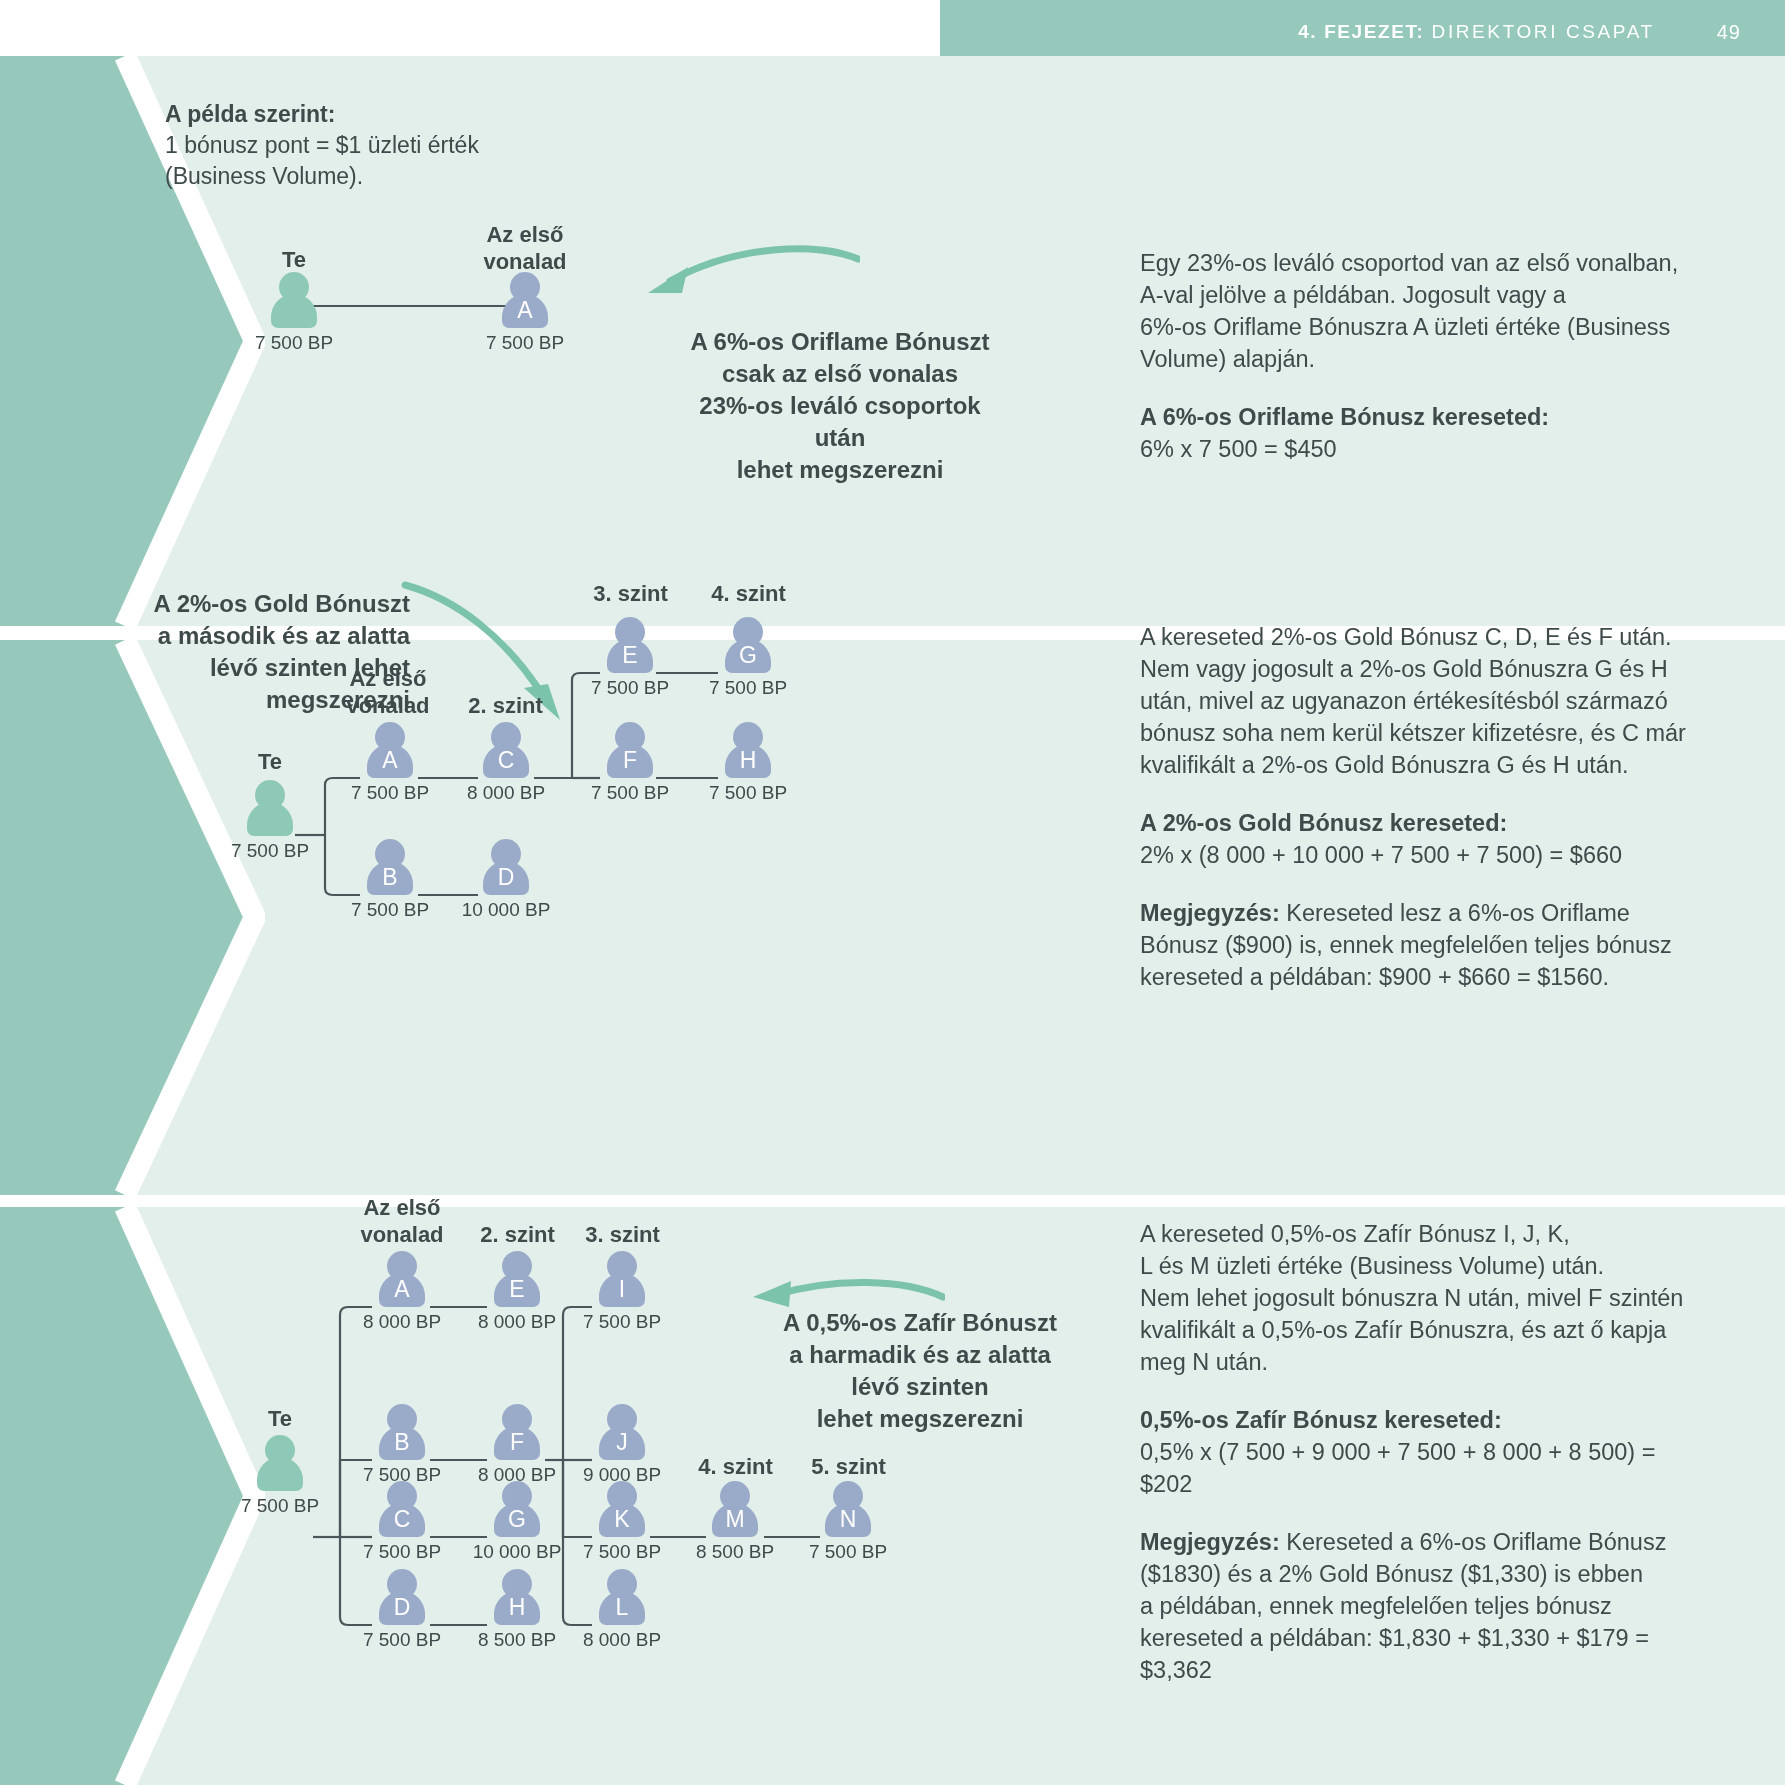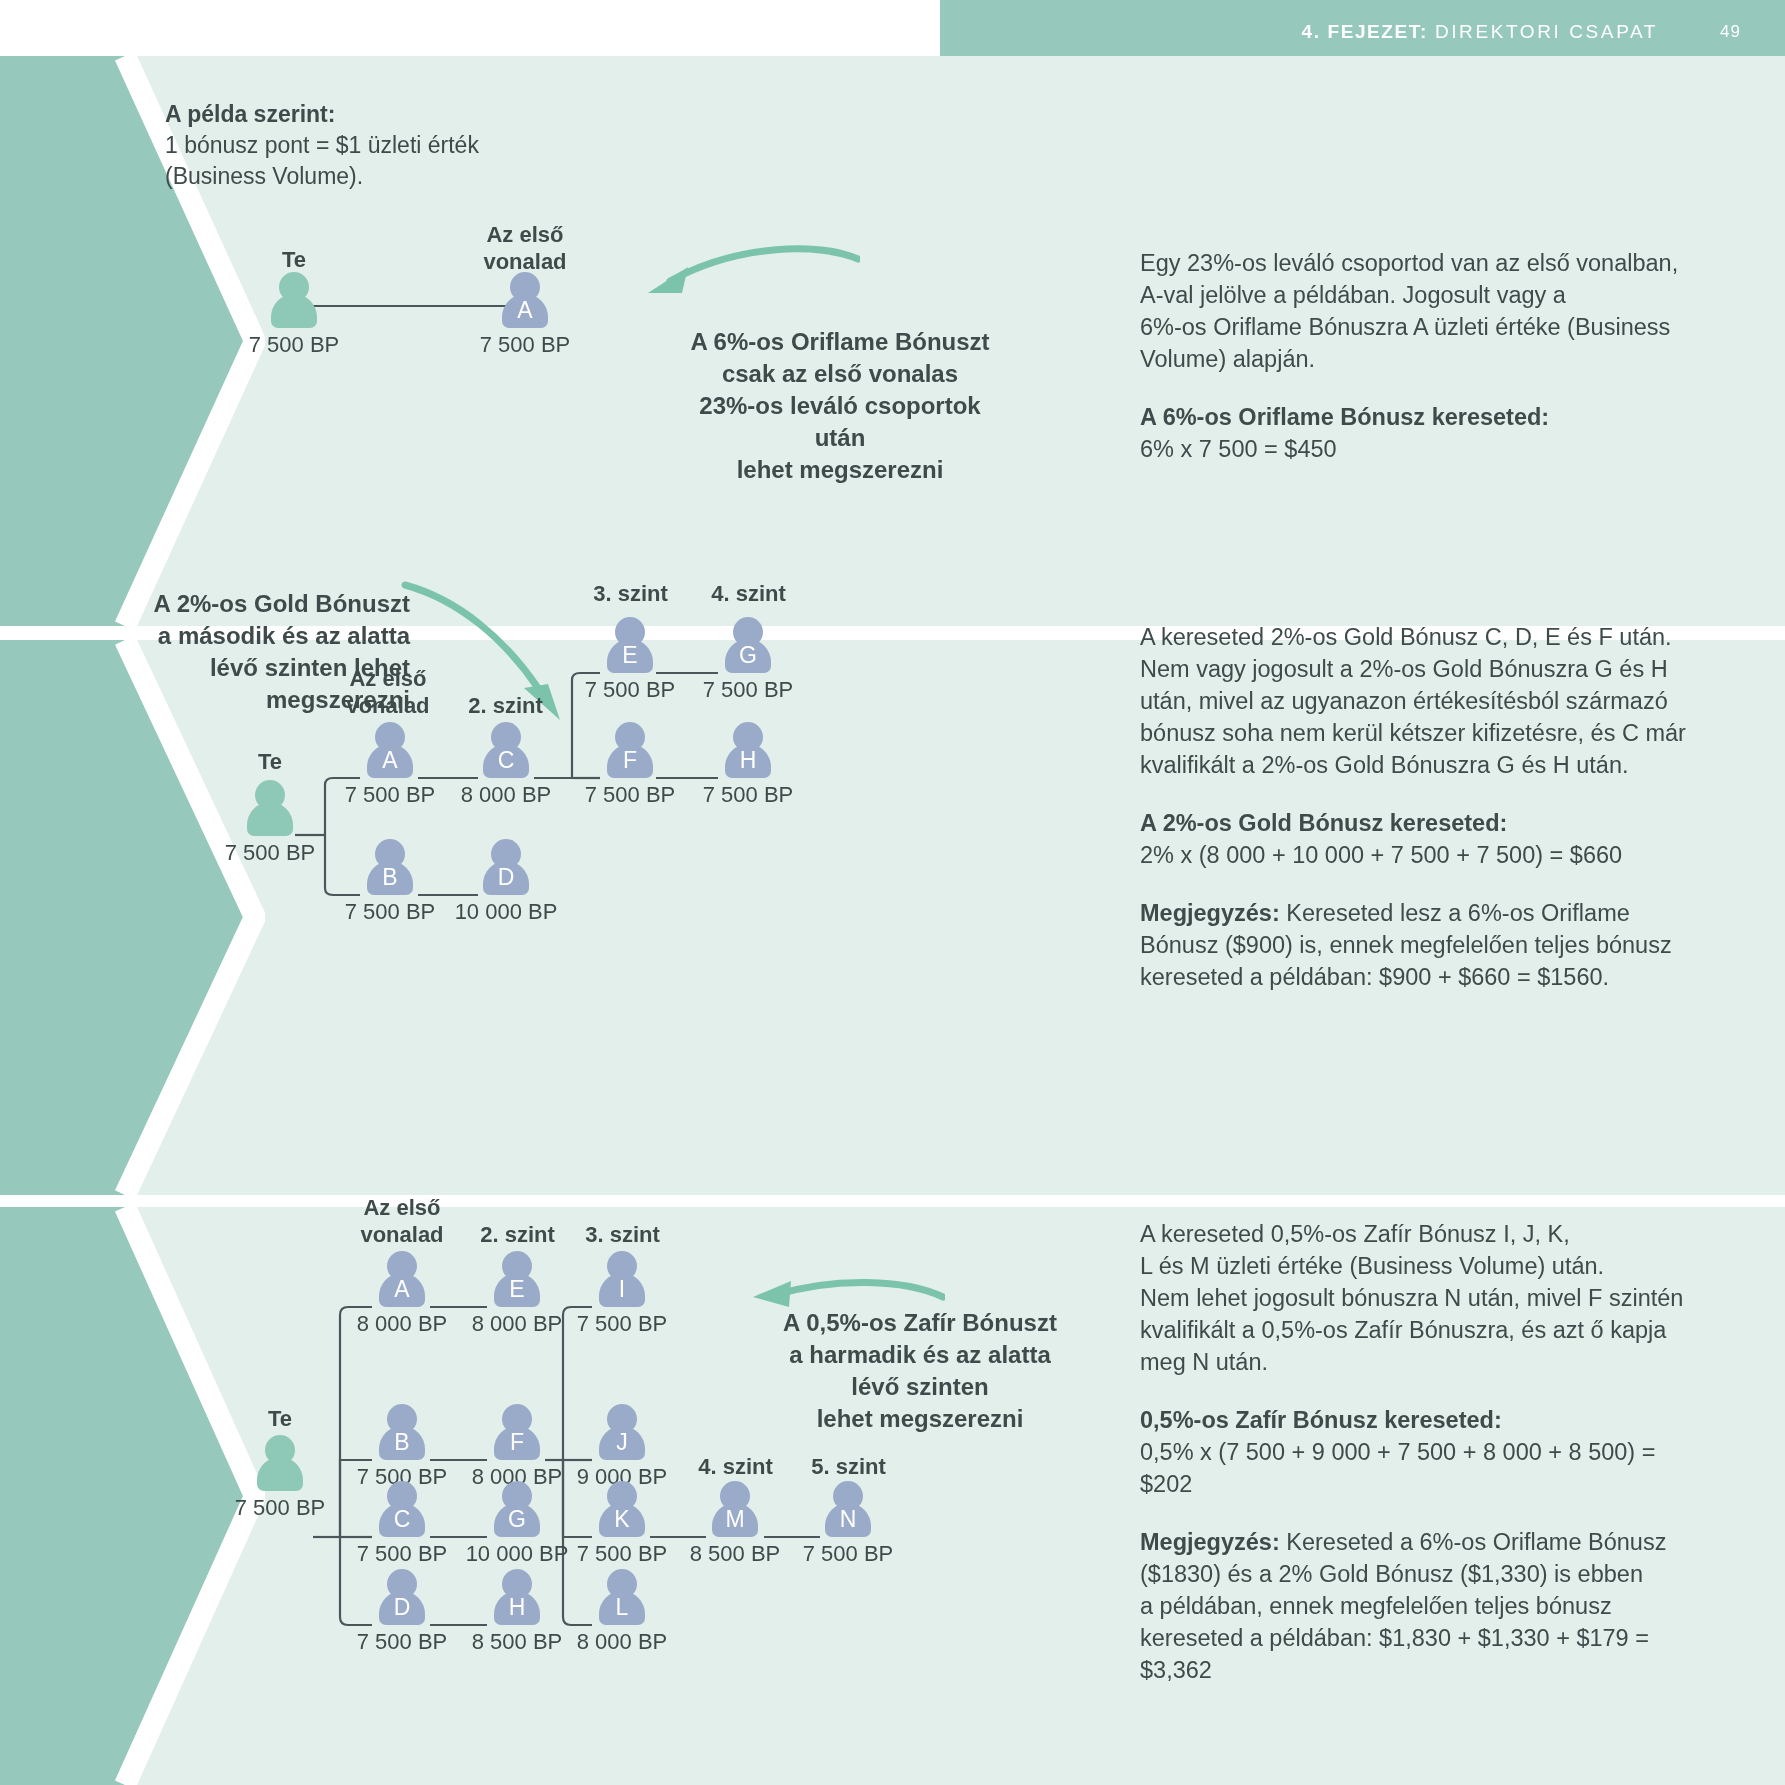--- a/index.html
+++ b/index.html
@@ -18,21 +18,21 @@
     background:#96c9bb;
   }
   .header-inner{
     position:absolute;top:0;right:0;width:845px;height:64px;
     display:flex;align-items:center;justify-content:flex-end;
     padding-right:44px;box-sizing:border-box;
     color:#ffffff;letter-spacing:1.4px;
   }
   .hdr-chapter{font-weight:bold;font-size:19px;letter-spacing:1.6px;}
   .hdr-title{font-weight:300;font-size:19px;letter-spacing:2.6px;margin-left:7px;}
-  .hdr-page{font-weight:300;font-size:17px;margin-left:62px;letter-spacing:1px;}
+  .hdr-page{font-weight:300;font-size:20px;margin-left:62px;letter-spacing:1px;}
 
   
   .section{
     position:absolute;left:0;
     width:1785px;
   }
   .band-bg{
     position:absolute;left:135px;top:0;right:0;bottom:0;
     background:#e3efea;
   }
@@ -75,21 +75,21 @@
   }
   .node .avatar .letter{
     position:absolute;left:0;top:27px;width:52px;text-align:center;
     font-size:23px;font-weight:400;color:#ffffff;line-height:23px;
     z-index:3;
   }
   .node.blue .head, .node.blue .body{background:#9aabca;}
   .node.green .head, .node.green .body{background:#8ec9b7;}
   .node .bp{
     position:absolute;top:60px;left:-48px;width:160px;text-align:center;
-    font-size:22px;font-weight:300;color:#3f4a4b;white-space:nowrap;
+    font-size:19px;font-weight:300;color:#3f4a4b;white-space:nowrap;
   }
   .lvl-label{
     position:absolute;font-size:22px;font-weight:bold;color:#3f4a4b;
     text-align:center;white-space:nowrap;line-height:27px;
   }
   .arrow-svg{position:absolute;}
   .lines{position:absolute;left:0;top:0;pointer-events:none;}
 </style>
 </head>
 <body>

